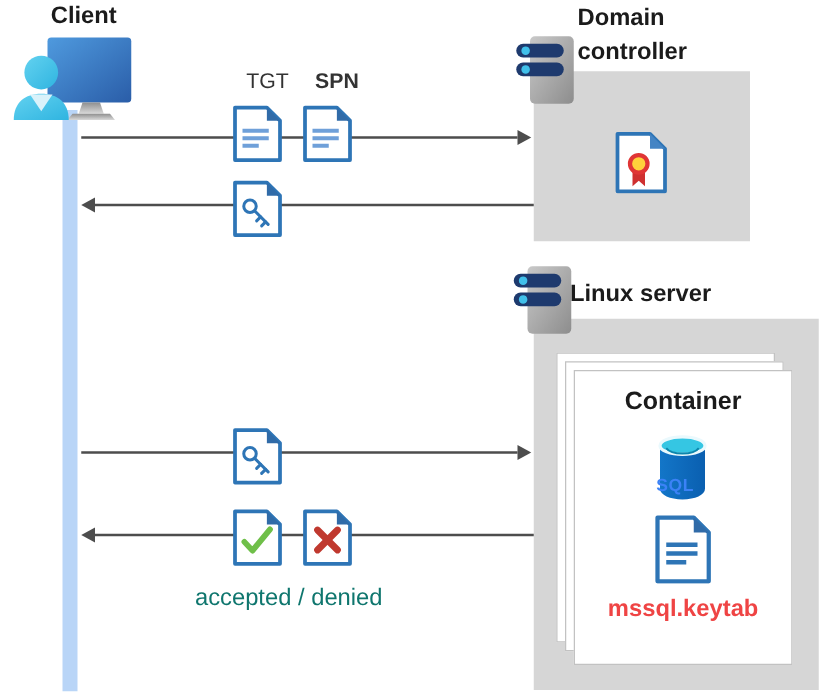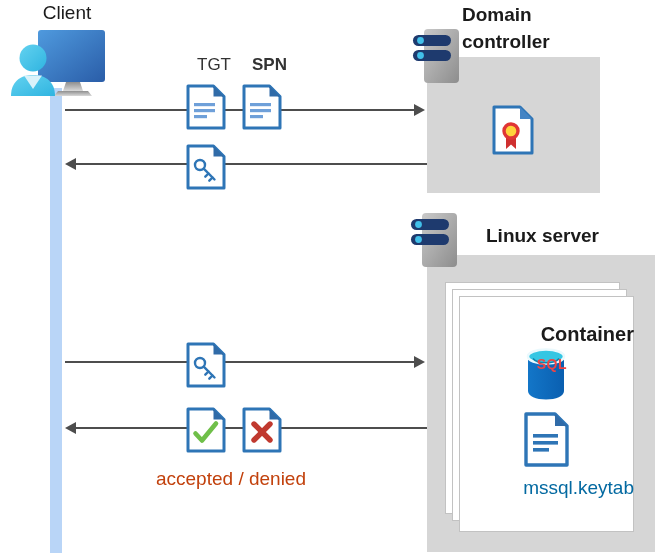--- a/index.html
+++ b/index.html
@@ -10,31 +10,31 @@
   }
   .abs { position:absolute; }
   svg.abs { display:block; }
 
   
   .timeline { position:absolute; left:50px; top:88px; width:12px; height:465px; background:#b9d5f7; z-index:1; }
 
   
   .label { position:absolute; color:#1b1b1b; z-index:6; }
   .heading { font-weight:bold; font-size:19px; line-height:27px; }
-  .client-label { left:22px; top:2px; width:90px; text-align:center; font-weight:normal; font-size:19px; }
+  .client-label { left:22px; top:2px; width:90px; text-align:center; font-weight:bold; font-size:19px; }
   .dc-label { left:462px; top:1px; width:120px; }
-  .ls-label { left:486px; top:222px; width:170px; }
-  .container-label { left:459px; top:321px; width:175px; text-align:right; font-size:20px; }
+  .ls-label { left:456px; top:222px; width:170px; }
+  .container-label { left:459px; top:308px; width:175px; text-align:center; font-size:20px; }
   .ticket-label { font-size:17px; color:#333333; width:50px; text-align:right; font-weight:normal; }
   .tgt-label { left:181px; top:55px; }
   .spn-label { left:237px; top:55px;font-weight:bold; }
-  .keytab-label { left:459px; top:477px; width:175px; text-align:right; font-size:19px; color:#0369a1; font-weight:normal; }
-  .result-label { left:138px; top:468px; width:186px; text-align:center; font-size:19px; color:#c2410c; font-weight:normal; }
-  .sql-text { position:absolute; left:525px; top:356px; width:42px; text-align:right;
-              color:#ef4444; font-weight:bold; font-size:14px; letter-spacing:0.5px; z-index:7; }
+  .keytab-label { left:459px; top:477px; width:175px; text-align:center; font-size:19px; color:#ef4444; font-weight:bold; }
+  .result-label { left:138px; top:468px; width:186px; text-align:center; font-size:19px; color:#0f766e; font-weight:normal; }
+  .sql-text { position:absolute; left:525px; top:380px; width:42px; text-align:left;
+              color:#3b82f6; font-weight:bold; font-size:14px; letter-spacing:0.5px; z-index:7; }
 
   
   .arrow { position:absolute; height:2px; background:#4d4d4d; z-index:2; }
   .arrow.right::after { content:""; position:absolute; right:-11px; top:-5px; width:0; height:0;
     border-left:11px solid #4d4d4d; border-top:6px solid transparent; border-bottom:6px solid transparent; }
   .arrow.left::before { content:""; position:absolute; left:-11px; top:-5px; width:0; height:0;
     border-right:11px solid #4d4d4d; border-top:6px solid transparent; border-bottom:6px solid transparent; }
   .a1 { left:65px; top:109px; width:349px; }
   .a2 { left:76px; top:163px; width:351px; }
   .a3 { left:65px; top:361px; width:349px; }

